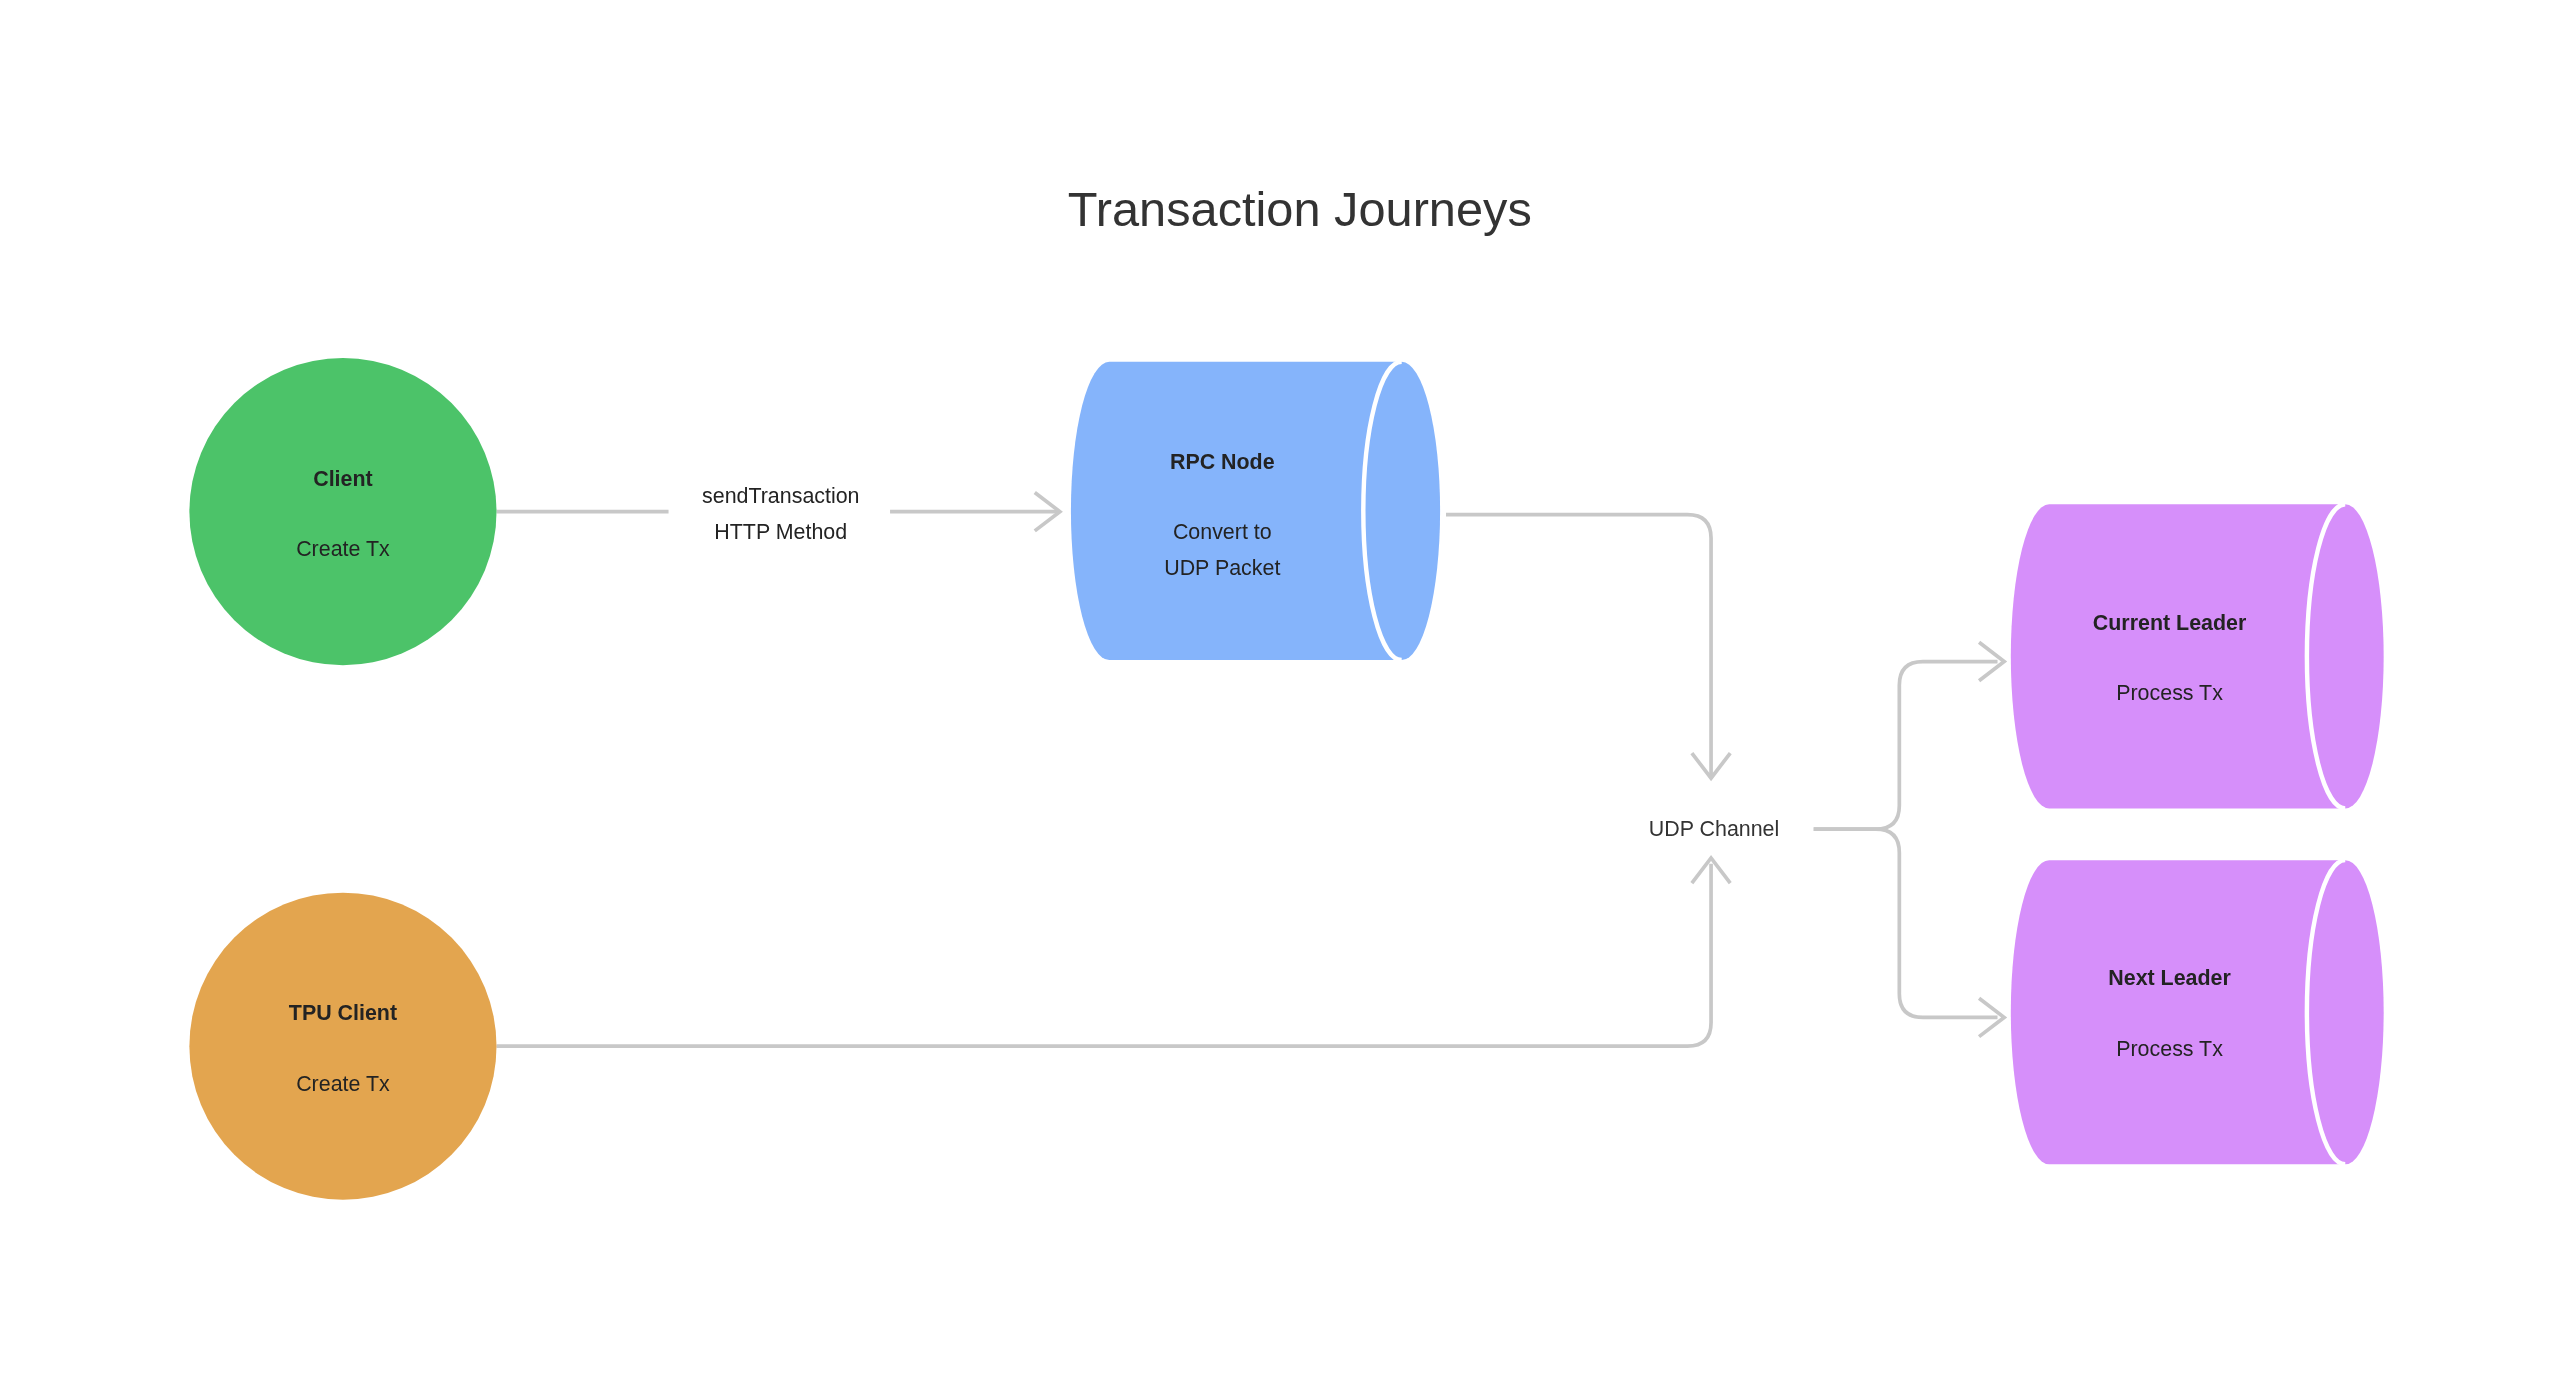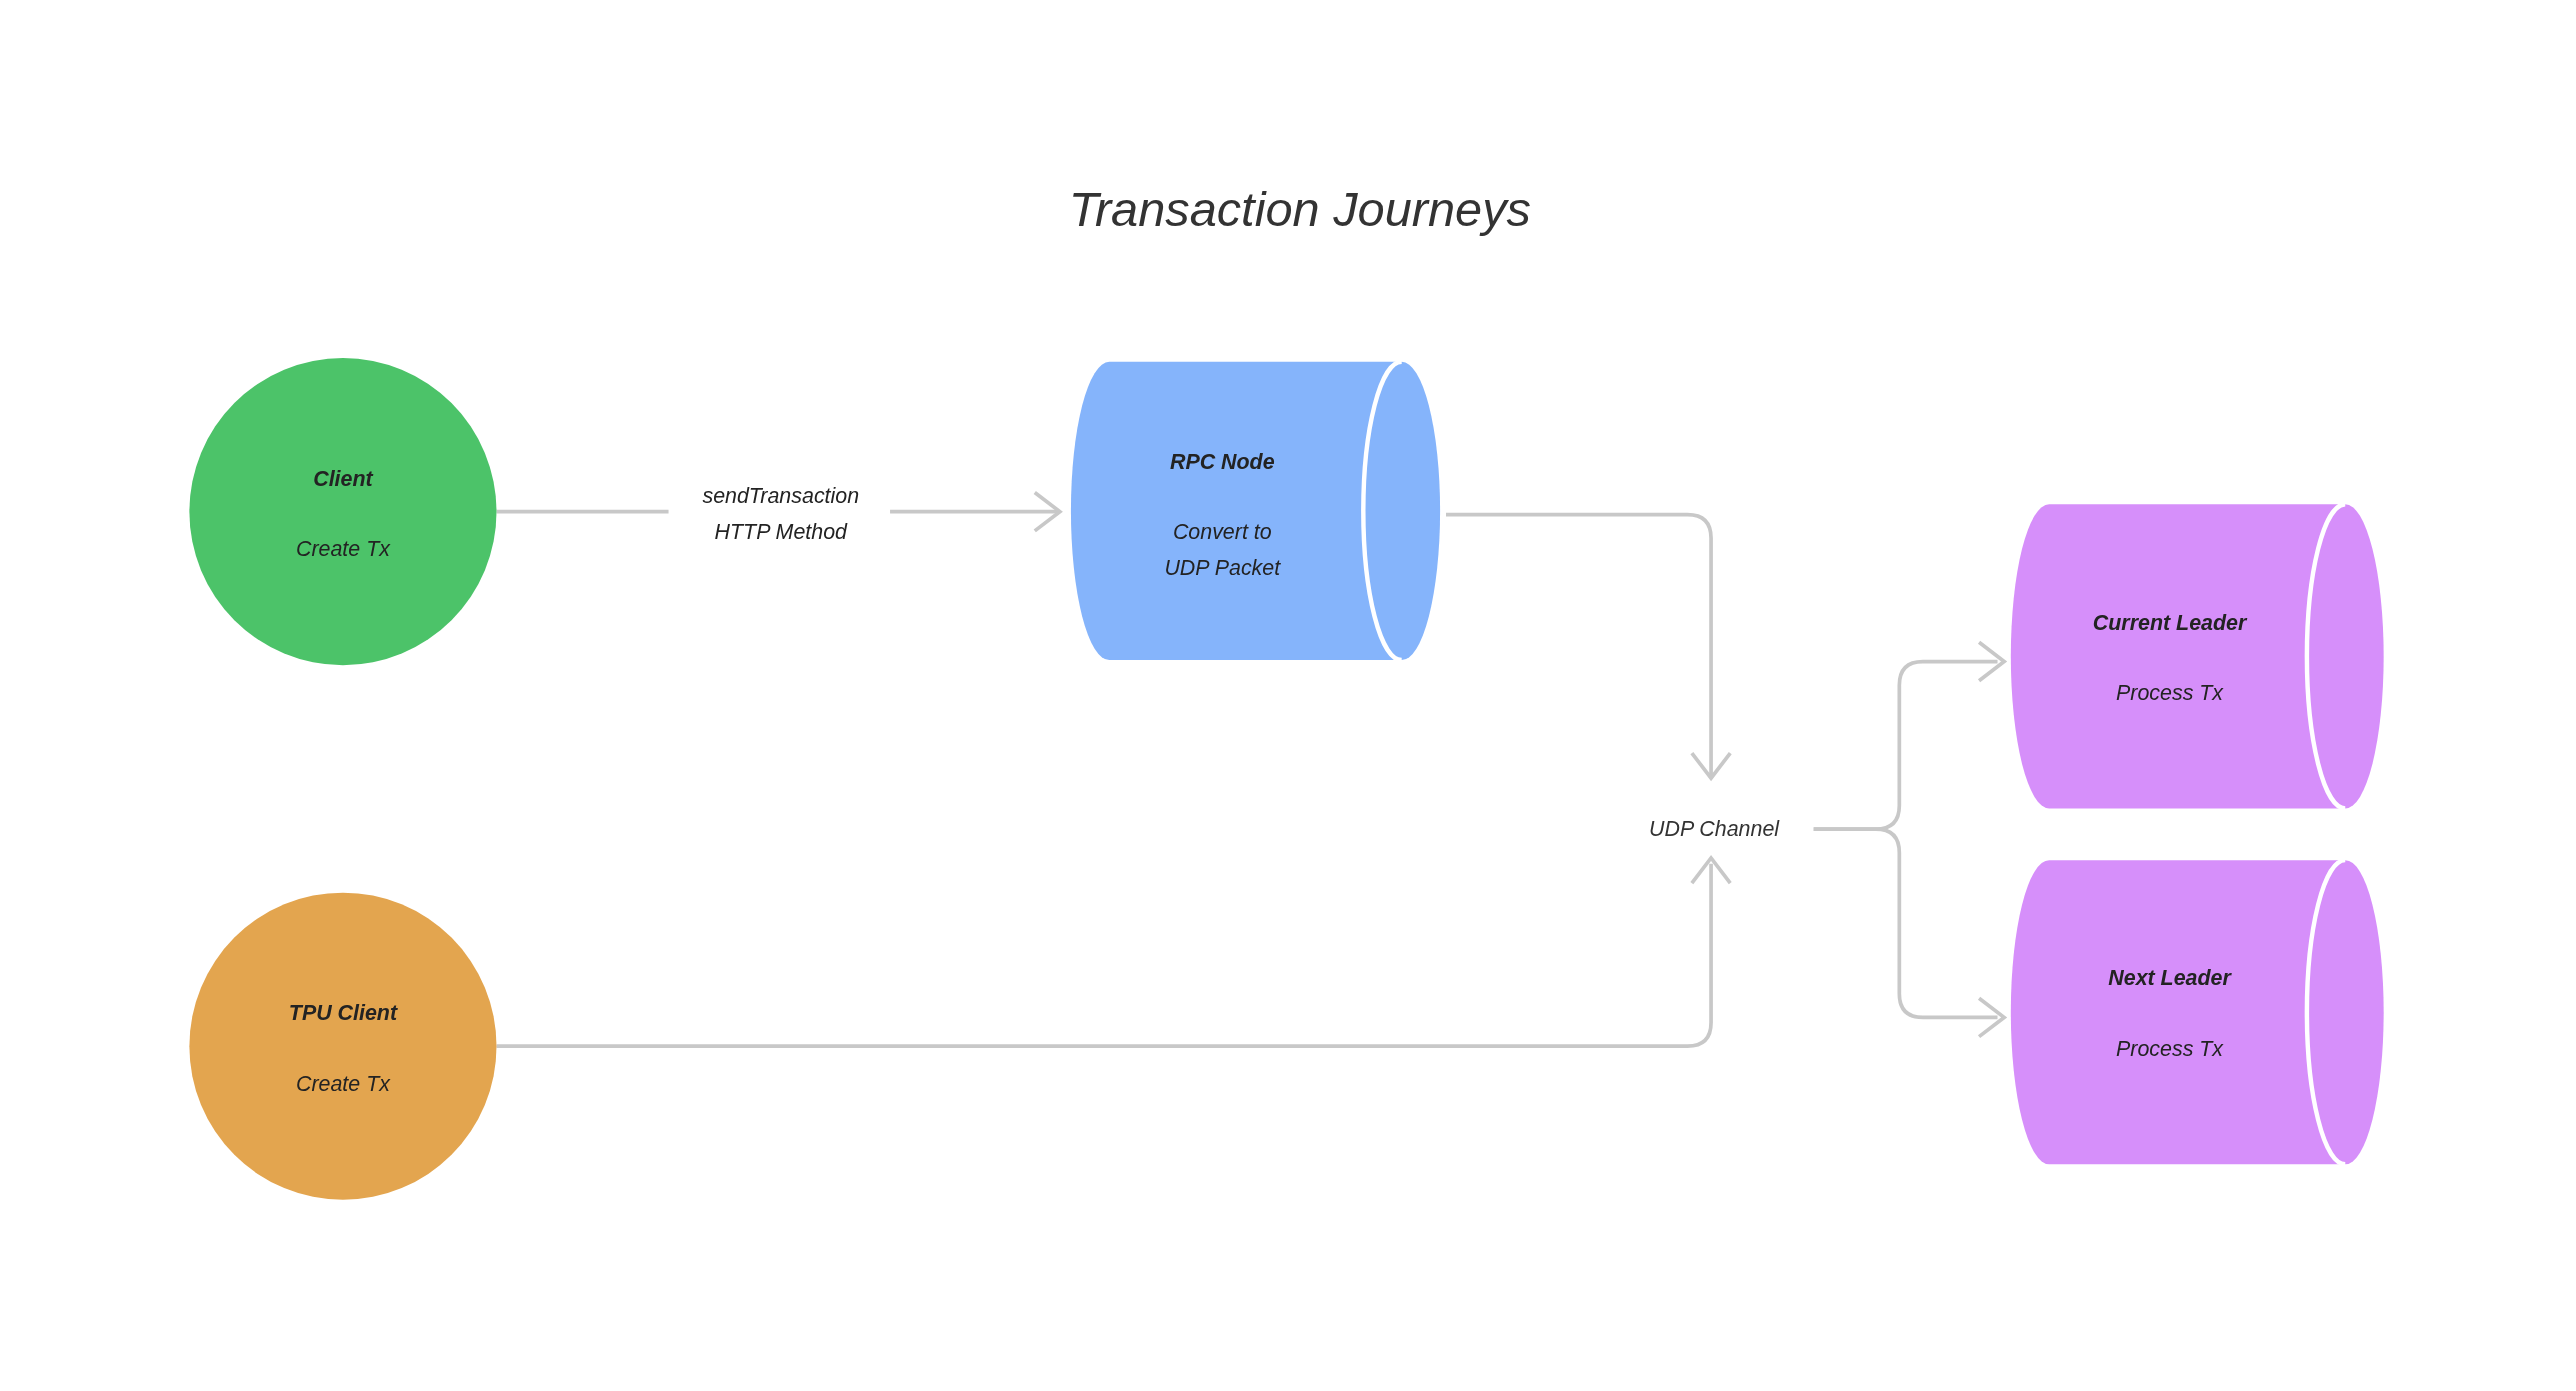--- a/index.html
+++ b/index.html
@@ -13,21 +13,20 @@
     height: 1391px;
     font-family: "Liberation Sans", sans-serif;
     overflow: hidden;
     position: relative;
   }
   #diagram-root {
     position: absolute;
     inset: 0;
     width: 2576px;
     height: 1391px;
-    font-style: italic;
   }
   svg.diagram-canvas {
     display: block;
     width: 2576px;
     height: 1391px;
   }
   .diagram-title {
     font-size: 66px;
     font-weight: 400;
     fill: #333333;

